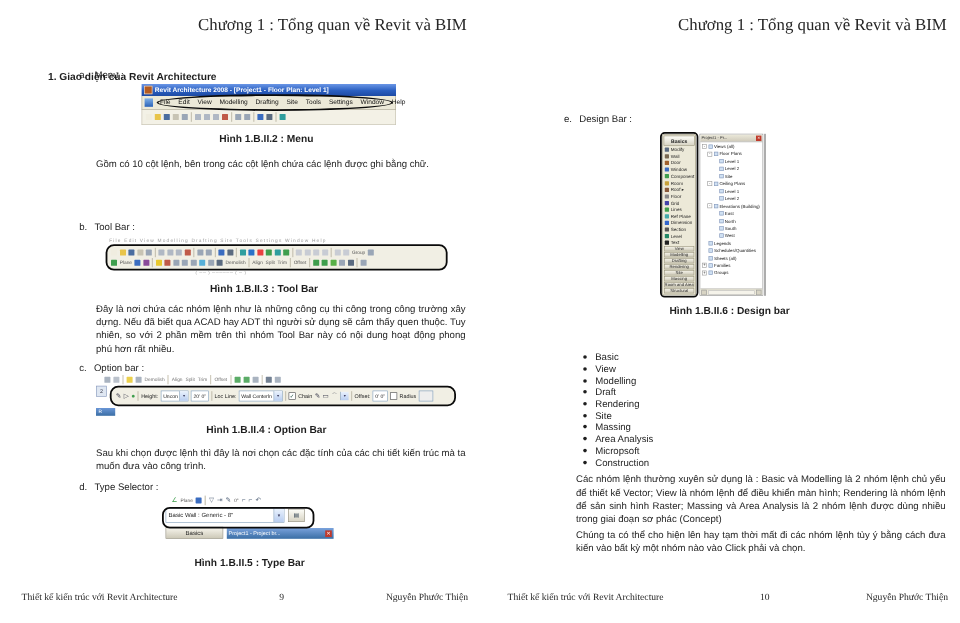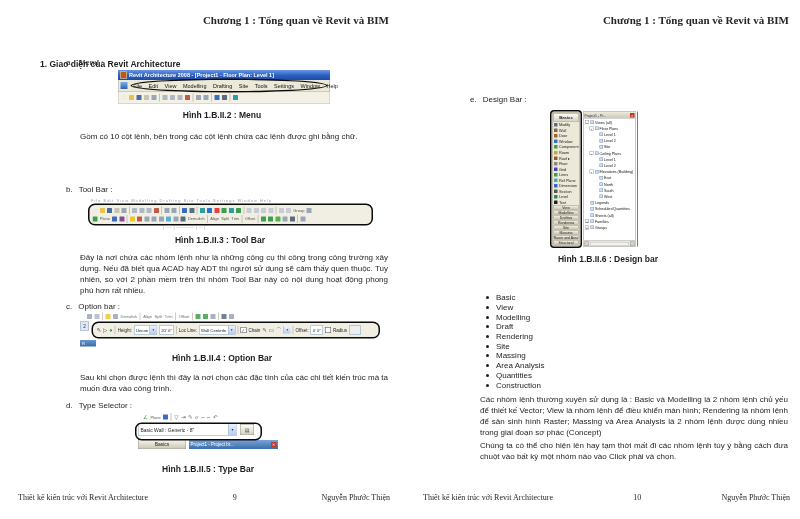--- a/index.html
+++ b/index.html
@@ -1,19 +1,19 @@
 <!DOCTYPE html>
 <html><head>
 <meta charset="utf-8">
 <style>
   html,body{margin:0;padding:0;width:800px;height:519px;overflow:hidden;background:#ffffff;}
   body{font-family:"Liberation Sans","DejaVu Sans",sans-serif;color:#1e1e1e;position:relative;}
   .page{position:absolute;top:0;width:400px;height:519px;background:#fff;}
   #page-left{left:0;} #page-right{left:400px;}
-  .chap-header{position:absolute;top:14px;right:11px;font-family:"Liberation Serif","DejaVu Serif",serif;font-size:11px;color:#262626;font-weight:bold;}
+  .chap-header{position:absolute;top:14px;right:11px;font-family:"Liberation Serif","DejaVu Serif",serif;font-size:14px;color:#262626;}
   .para{position:absolute;font-size:8px;line-height:11px;text-align:justify;color:#1e1e1e;}
   .sec-title{position:absolute;font-size:8.5px;font-weight:bold;margin-top:15px;}
   .item-line{position:absolute;font-size:8px;display:flex;gap:6px;}
   .caption{position:absolute;font-size:8.5px;font-weight:bold;text-align:center;}
   .footer{position:absolute;bottom:17px;font-family:"Liberation Serif","DejaVu Serif",serif;font-size:8px;color:#262626;display:flex;justify-content:space-between;}
   #page-left .footer{left:18px;right:10px;}
   #page-right .footer{left:23px;right:10px;}
 
   .fig{position:absolute;}
   .x2{transform:scale(.5);transform-origin:0 0;}
@@ -601,29 +601,29 @@
       <div class="bullet-row">
         <span class="bullet-dot"></span>
         <span>Massing</span>
       </div>
       <div class="bullet-row">
         <span class="bullet-dot"></span>
         <span>Area Analysis</span>
       </div>
       <div class="bullet-row">
         <span class="bullet-dot"></span>
-        <span>Quantities</span>
+        <span>Micropsoft</span>
       </div>
       <div class="bullet-row">
         <span class="bullet-dot"></span>
         <span>Construction</span>
       </div>
     </div>
 
   <div class="para" id="rp-p3">Các nhóm lệnh thường xuyên sử dụng là : Basic và Modelling là 2 nhóm lệnh chủ yếu để thiết kế Vector; View là nhóm lệnh để điều khiển màn hình; Rendering là nhóm lệnh để sản sinh hình Raster; Massing và Area Analysis là 2 nhóm lệnh được dùng nhiều trong giai đoạn sơ phác (Concept)</div>
-  <div class="para" id="rp-p4">Chúng ta có thể cho hiện lên hay tạm thời mất đi các nhóm lệnh tùy ý bằng cách đưa chuột vào bất kỳ một nhóm nào vào Click phải và chọn.</div>
+  <div class="para" id="rp-p4">Chúng ta có thể cho hiện lên hay tạm thời mất đi các nhóm lệnh tùy ý bằng cách đưa kiến vào bất kỳ một nhóm nào vào Click phải và chọn.</div>
 
   <div class="footer">
     <span>Thiết kế kiến trúc với Revit Architecture</span>
     <span>10</span>
     <span>Nguyễn Phước Thiện</span>
   </div>
 </div>
 
 </body></html>

